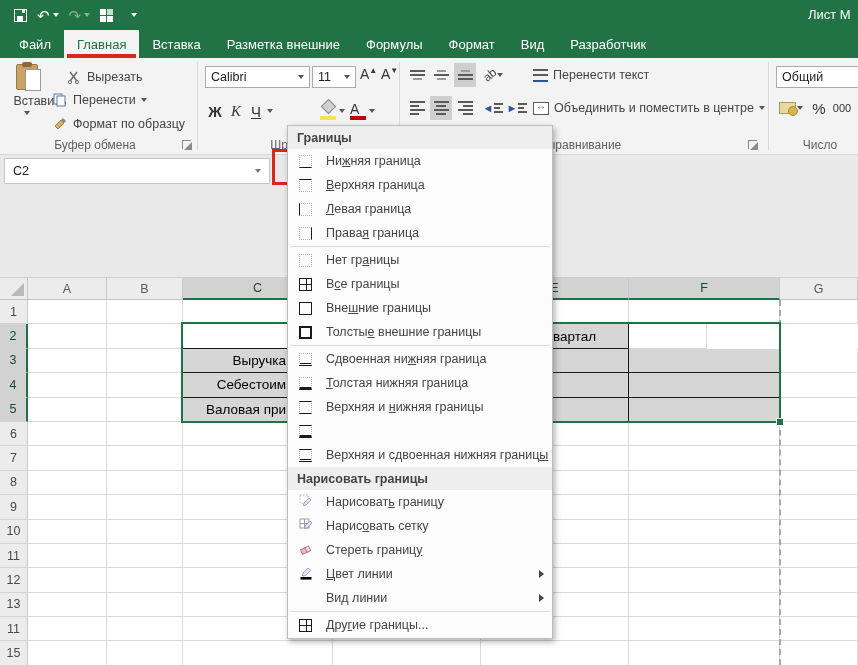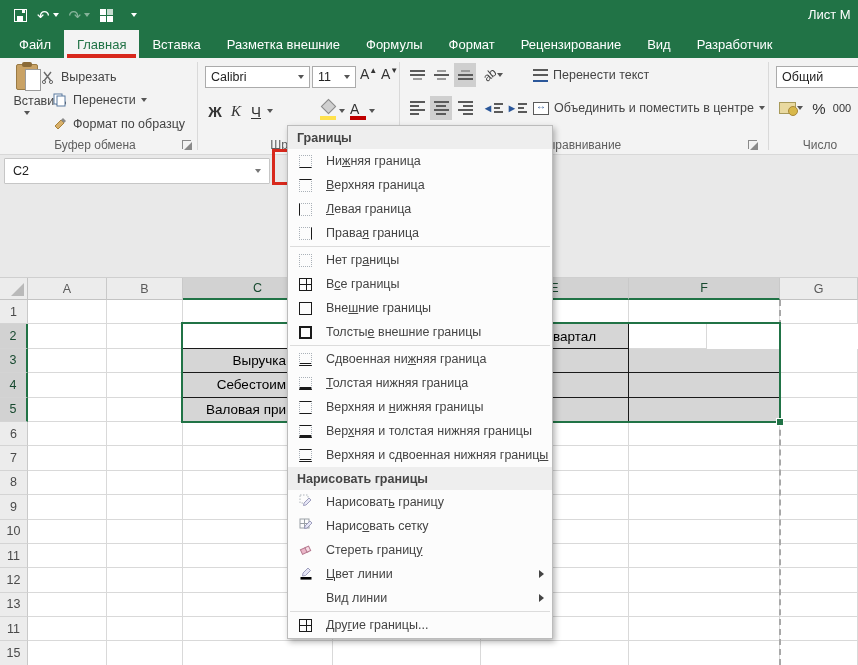--- a/index.html
+++ b/index.html
@@ -173,38 +173,35 @@
       <div class="tab">
         <span>Разметка внешние</span>
       </div>
       <div class="tab">
         <span>Формулы</span>
       </div>
       <div class="tab">
         <span>Формат</span>
       </div>
       <div class="tab">
-        <span>Рецензирование</span>
-      </div>
-      <div class="tab">
         <span>Вид</span>
       </div>
       <div class="tab">
         <span>Разработчик</span>
       </div>
     </div>
 
   <div class="ribbon">
 
     <div class="paste-btn">
       <span class="ic-clipboard"></span>
       <span class="paste-label">Вставить</span>
       <span class="car" style="margin-top:3px"></span>
     </div>
-    <div class="small-btn" style="left:40px; top:8px;">
+    <div class="small-btn" style="left:66px; top:8px;">
       <span class="ic-16">
           <svg width="14" height="14" viewBox="0 0 14 14">
             <path d="M3 2 L10 11 M10 2 L3 11" stroke="#6a6a6a" stroke-width="1.4" fill="none"></path>
             <circle cx="3" cy="12" r="1.6" fill="none" stroke="#6a6a6a"></circle>
             <circle cx="10" cy="12" r="1.6" fill="none" stroke="#6a6a6a"></circle>
           </svg>
         </span>
       <span>Вырезать</span>
     </div>
     <div class="small-btn" style="left:52px; top:31px;">
@@ -608,21 +605,20 @@
       <div class="mi">
         <span class="mi-ic">
           <span class="bi b-tb"></span>
         </span>
         <span class="mi-label">Верхняя и <u>н</u>ижняя границы</span>
       </div>
       <div class="mi">
         <span class="mi-ic">
           <span class="bi b-ttb"></span>
         </span>
-        <span class="mi-label">Вер<u>х</u>няя и толстая нижняя границы</span>
       </div>
       <div class="mi">
         <span class="mi-ic">
           <span class="bi b-tdb"></span>
         </span>
         <span class="mi-label">Верхняя и сдвоенная нижняя границ<u>ы</u></span>
       </div>
       <div class="msec">Нарисовать границы</div>
       <div class="mi">
         <span class="mi-ic">

